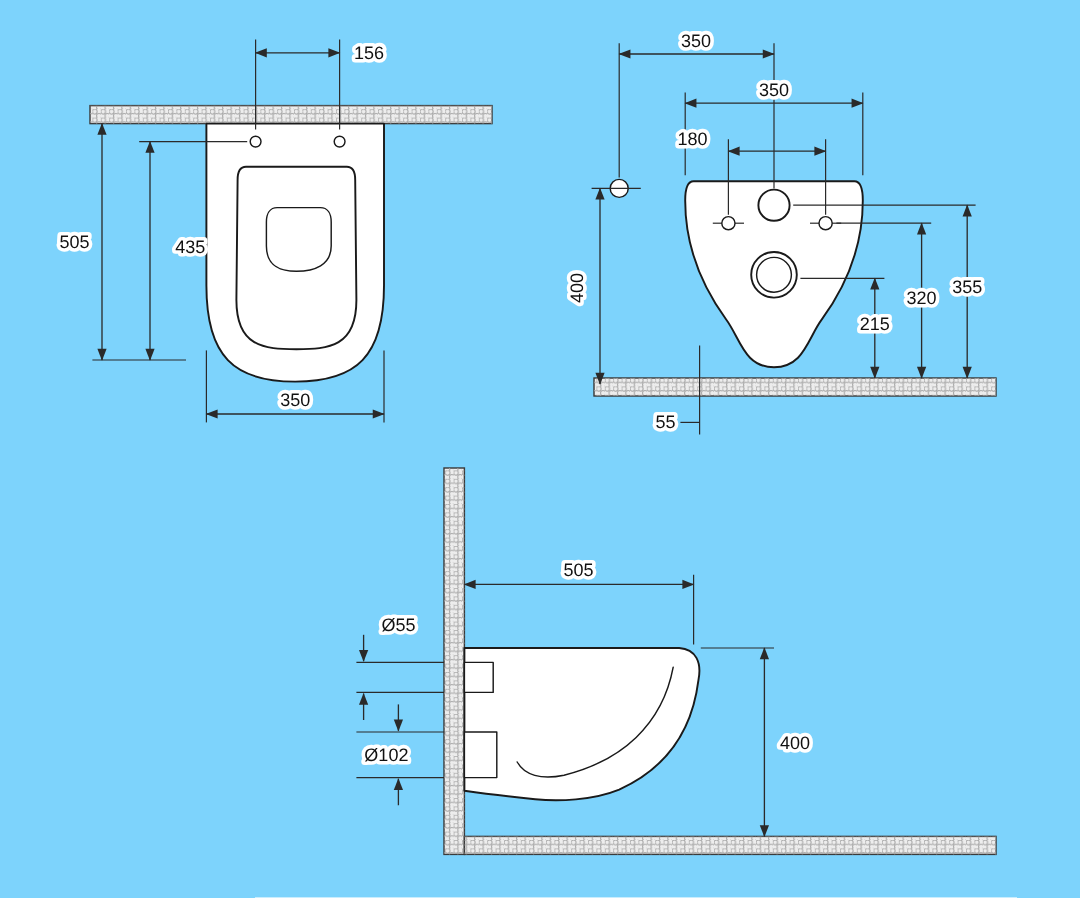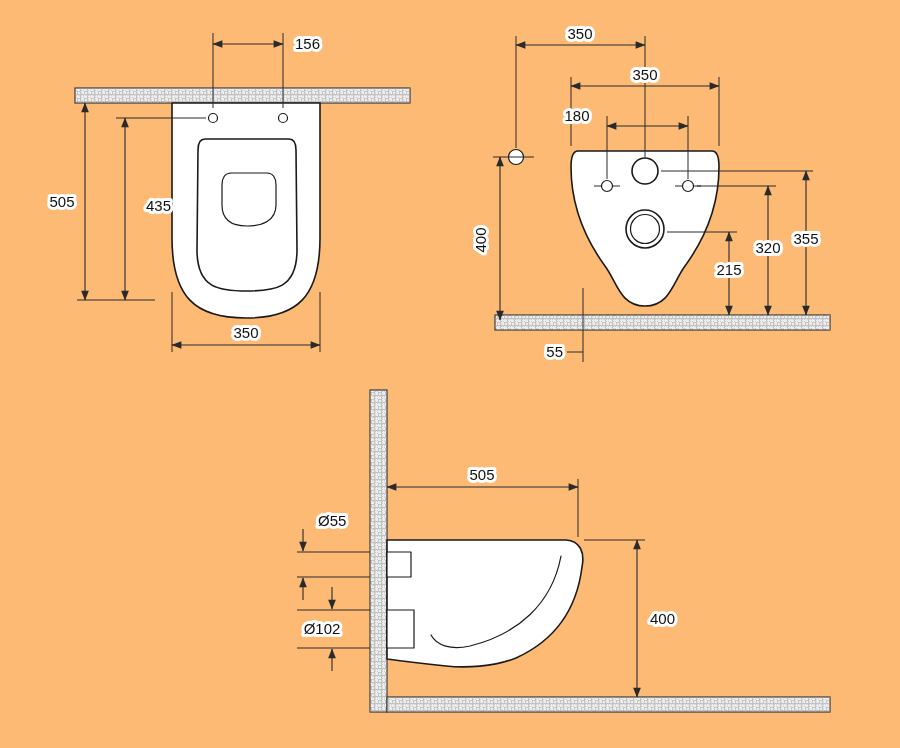--- a/index.html
+++ b/index.html
@@ -1,16 +1,16 @@
 <!DOCTYPE html>
 <html><head>
 <meta charset="utf-8">
 <style>
   html,body{margin:0;padding:0;background:#ffffff;}
-  .frame{width:900px;height:748px;position:relative;background:#fdba74;overflow:hidden;}
+  .frame{width:900px;height:748px;position:relative;background:#7dd3fc;overflow:hidden;}
   svg{display:block;}
   .ln{stroke:#1a1a1a;stroke-width:1.6;fill:none;stroke-linejoin:round;stroke-linecap:round;}
   .thin{stroke-width:1.2;}
   .fw{fill:#ffffff;}
   .dim{stroke:#2a2a2a;stroke-width:1.1;fill:none;}
   .ext{stroke:#2a2a2a;stroke-width:1;fill:none;}
   .hatchbg{fill:#ededed;stroke:#3a3a3a;stroke-width:1.2;}
   .hatchov{fill:url(#stipple);stroke:none;}
   text{font-family:"Liberation Sans","DejaVu Sans",sans-serif;font-size:15px;fill:#111111;
        paint-order:stroke;stroke:#ffffff;stroke-width:6px;stroke-linejoin:round;stroke-linecap:round;}

